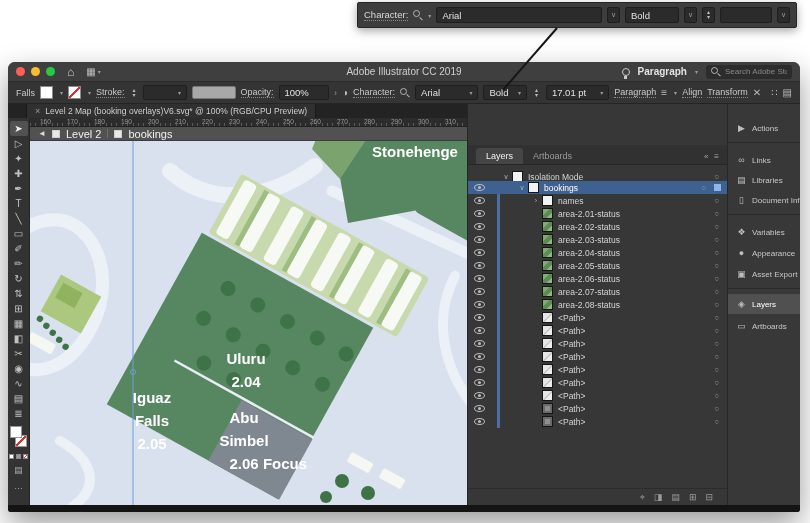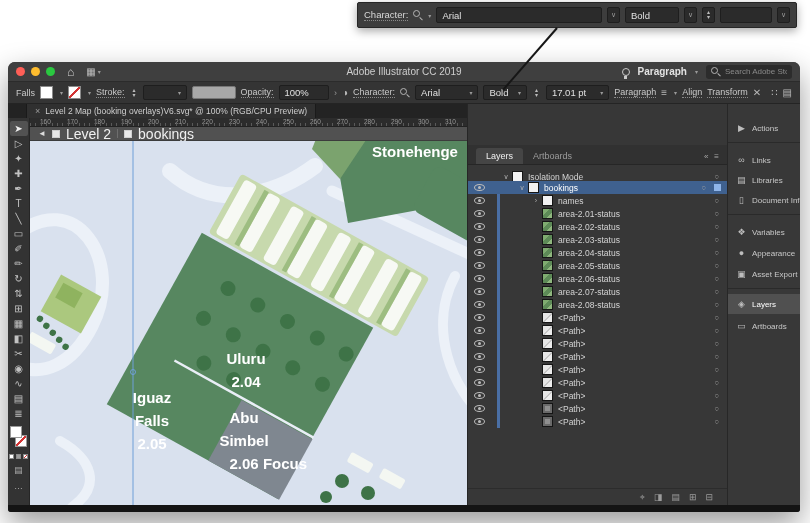--- a/index.html
+++ b/index.html
@@ -87,21 +87,21 @@
   .ruler{position:absolute;left:22px;top:56px;width:437px;height:9px;background:#2c2c2c;border-bottom:1px solid #222;}
   .ruler::after{content:"";position:absolute;left:0;right:0;bottom:0;height:3px;
     background:repeating-linear-gradient(90deg,#5a5a5a 0 1px,transparent 1px 5.4px);}
   .rtick{position:absolute;top:0;font-size:6.5px;color:#9a9a9a;line-height:8px;}
 
   
   .breadcrumb{position:absolute;left:22px;top:65px;width:437px;height:14px;background:#515151;
     display:flex;align-items:center;gap:6px;padding:0 8px;border-bottom:1px solid #3c3c3c;}
   .bc-back{color:#dcdcdc;font-size:8px;}
   .bc-icon{width:8px;height:8px;border:1px solid #cfcfcf;background:#e8e8e8;flex:none;}
-  .bc-text{font-size:14px;color:#f0f0f0;}
+  .bc-text{font-size:11px;color:#f0f0f0;}
   .bc-sep{width:1px;height:9px;background:#6e6e6e;}
 
   
   .canvas{position:absolute;left:22px;top:79px;width:437px;height:364px;overflow:hidden;background:#d9e1ee;}
   .maplabel{position:absolute;transform:translateX(-50%);text-align:center;color:#fff;
     font-weight:bold;font-size:15px;line-height:23px;white-space:nowrap;pointer-events:none;}
 
   
   .panelcol{position:absolute;left:459px;top:42px;width:260px;height:401px;background:#373737;
     border-left:1px solid #262626;}

